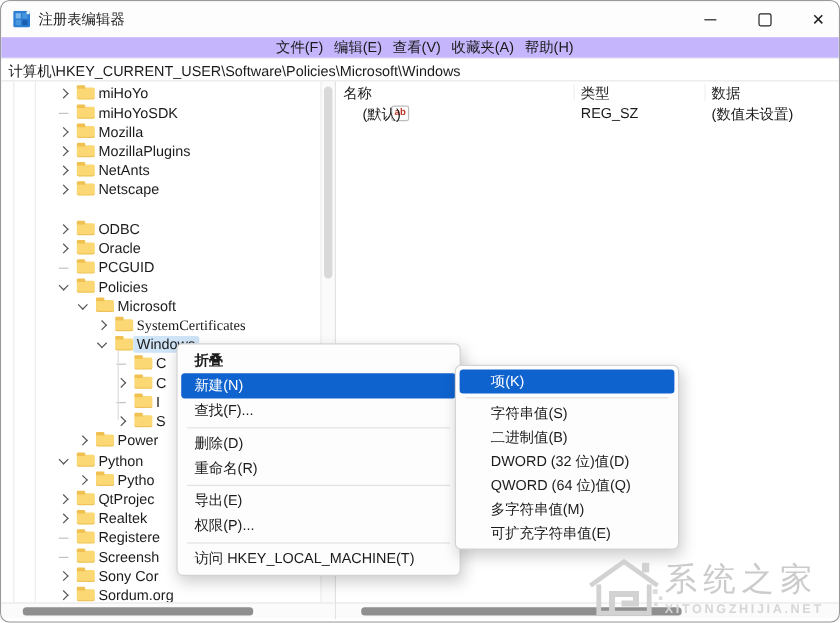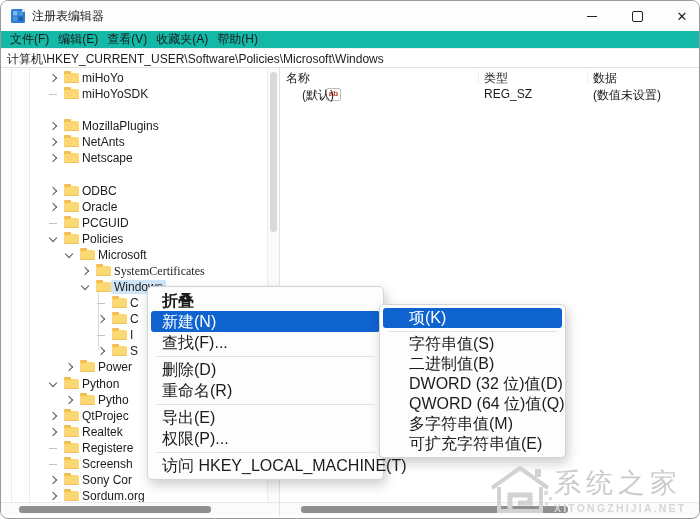--- a/index.html
+++ b/index.html
@@ -11,21 +11,21 @@
   #titlebar{position:absolute;left:0;top:0;width:100%;height:30px;background:#fdfdfd;}
   #app-icon{position:absolute;left:10px;top:8px;width:14px;height:14px;}
   #title-text{position:absolute;left:31px;top:7px;font-size:12px;}
   .winbtn{position:absolute;top:0;width:36px;height:30px;display:flex;align-items:center;justify-content:center;}
   #btn-min{left:573px;} #btn-max{left:618px;} #btn-close{left:663px;}
   #btn-min .glyph{width:10px;height:0;border-top:1px solid #222;}
   #btn-max .glyph{width:9px;height:9px;border:1px solid #222;border-radius:2px;}
   #btn-close .glyph{font-size:13px;line-height:13px;color:#222;}
 
   
-  #menubar{position:absolute;left:0;top:30px;width:100%;height:18px;display:flex;align-items:center;padding-left:8px;gap:7px;border-bottom:1px solid #f0f0f0;background:#14b8a6;box-sizing:border-box;}
+  #menubar{position:absolute;left:0;top:30px;width:100%;height:18px;display:flex;align-items:center;padding-left:8px;gap:7px;border-bottom:1px solid #f0f0f0;background:#c4b5fd;box-sizing:border-box;justify-content:center;}
   .menubar-item{font-size:12px;padding:0 1px;white-space:nowrap;}
 
   
   #addressbar{position:absolute;left:0;top:48px;width:100%;height:19px;border-bottom:1px solid #e2e2e2;background:#fff;box-sizing:border-box;}
   #address-text{position:absolute;left:6px;top:2px;font-size:12px;white-space:nowrap;}
 
   
   #tree-pane{position:absolute;left:0;top:67px;width:278px;height:434px;background:#fff;overflow:hidden;}
   .guide{position:absolute;top:0;width:1px;height:100%;background:#ececec;}
   #tree-vscroll{position:absolute;left:266px;top:67px;width:12px;height:434px;border-left:1px solid #ededed;background:#fbfbfb;}
@@ -55,21 +55,21 @@
   #tree-hscroll{left:0;width:278px;}
   #list-hscroll{left:279px;width:419px;}
   .hthumb{position:absolute;top:3px;height:7px;background:var(--thumb);border-radius:3px;}
   #tree-hthumb{left:18px;width:192px;}
   #list-hthumb{left:21px;width:267px;}
 
   
   .menu{position:absolute;background:#fdfdfd;border:1px solid #d4d4d4;border-radius:5px;box-shadow:2px 5px 12px rgba(0,0,0,.20);padding:3px 0;box-sizing:border-box;z-index:50;}
   #context-menu{left:146px;top:285px;width:237px;}
   #new-submenu{left:378px;top:303px;width:187px;z-index:60;}
-  .mi{position:relative;font-size:16px;line-height:21px;height:21px;padding-left:14px;white-space:nowrap;}
+  .mi{position:relative;font-size:12px;line-height:21px;height:21px;padding-left:14px;white-space:nowrap;}
   #new-submenu .mi{line-height:20px;height:20px;padding-left:29px;}
   .mi.bold{font-weight:bold;}
   .mi.hl{background:var(--accent);color:#fff;margin:0 3px;border-radius:3px;}
   #context-menu .mi.hl{padding-left:11px;}
   #new-submenu .mi.hl{padding-left:26px;}
   .msep{height:1px;background:#e1e1e1;margin:2.5px 8px;}
 
   
   #watermark{position:absolute;right:3px;bottom:2px;width:208px;height:54px;z-index:90;pointer-events:none;display:flex;align-items:center;}
   #wm-house{flex:0 0 66px;height:52px;}
@@ -120,20 +120,25 @@
     <div class="guide" style="left:28px"></div>
   <div class="trow" style="top: 2px;">
         <div class="chev r" style="left: 49px;"></div>
         <div class="folder" style="left: 63px;"></div>
         <div class="tlabel" style="left: 78px;">miHoYo</div>
       </div>
       <div class="trow" style="top: 18.08px;">
         <div class="dash" style="left: 48px;"></div>
         <div class="folder" style="left: 63px;"></div>
         <div class="tlabel" style="left: 78px;">miHoYoSDK</div>
+      </div>
+      <div class="trow" style="top: 34.16px;">
+        <div class="chev r" style="left: 49px;"></div>
+        <div class="folder" style="left: 63px;"></div>
+        <div class="tlabel" style="left: 78px;">Mozilla</div>
       </div>
       <div class="trow" style="top: 50.24px;">
         <div class="chev r" style="left: 49px;"></div>
         <div class="folder" style="left: 63px;"></div>
         <div class="tlabel" style="left: 78px;">MozillaPlugins</div>
       </div>
       <div class="trow" style="top: 66.32px;">
         <div class="chev r" style="left: 49px;"></div>
         <div class="folder" style="left: 63px;"></div>
         <div class="tlabel" style="left: 78px;">NetAnts</div>

